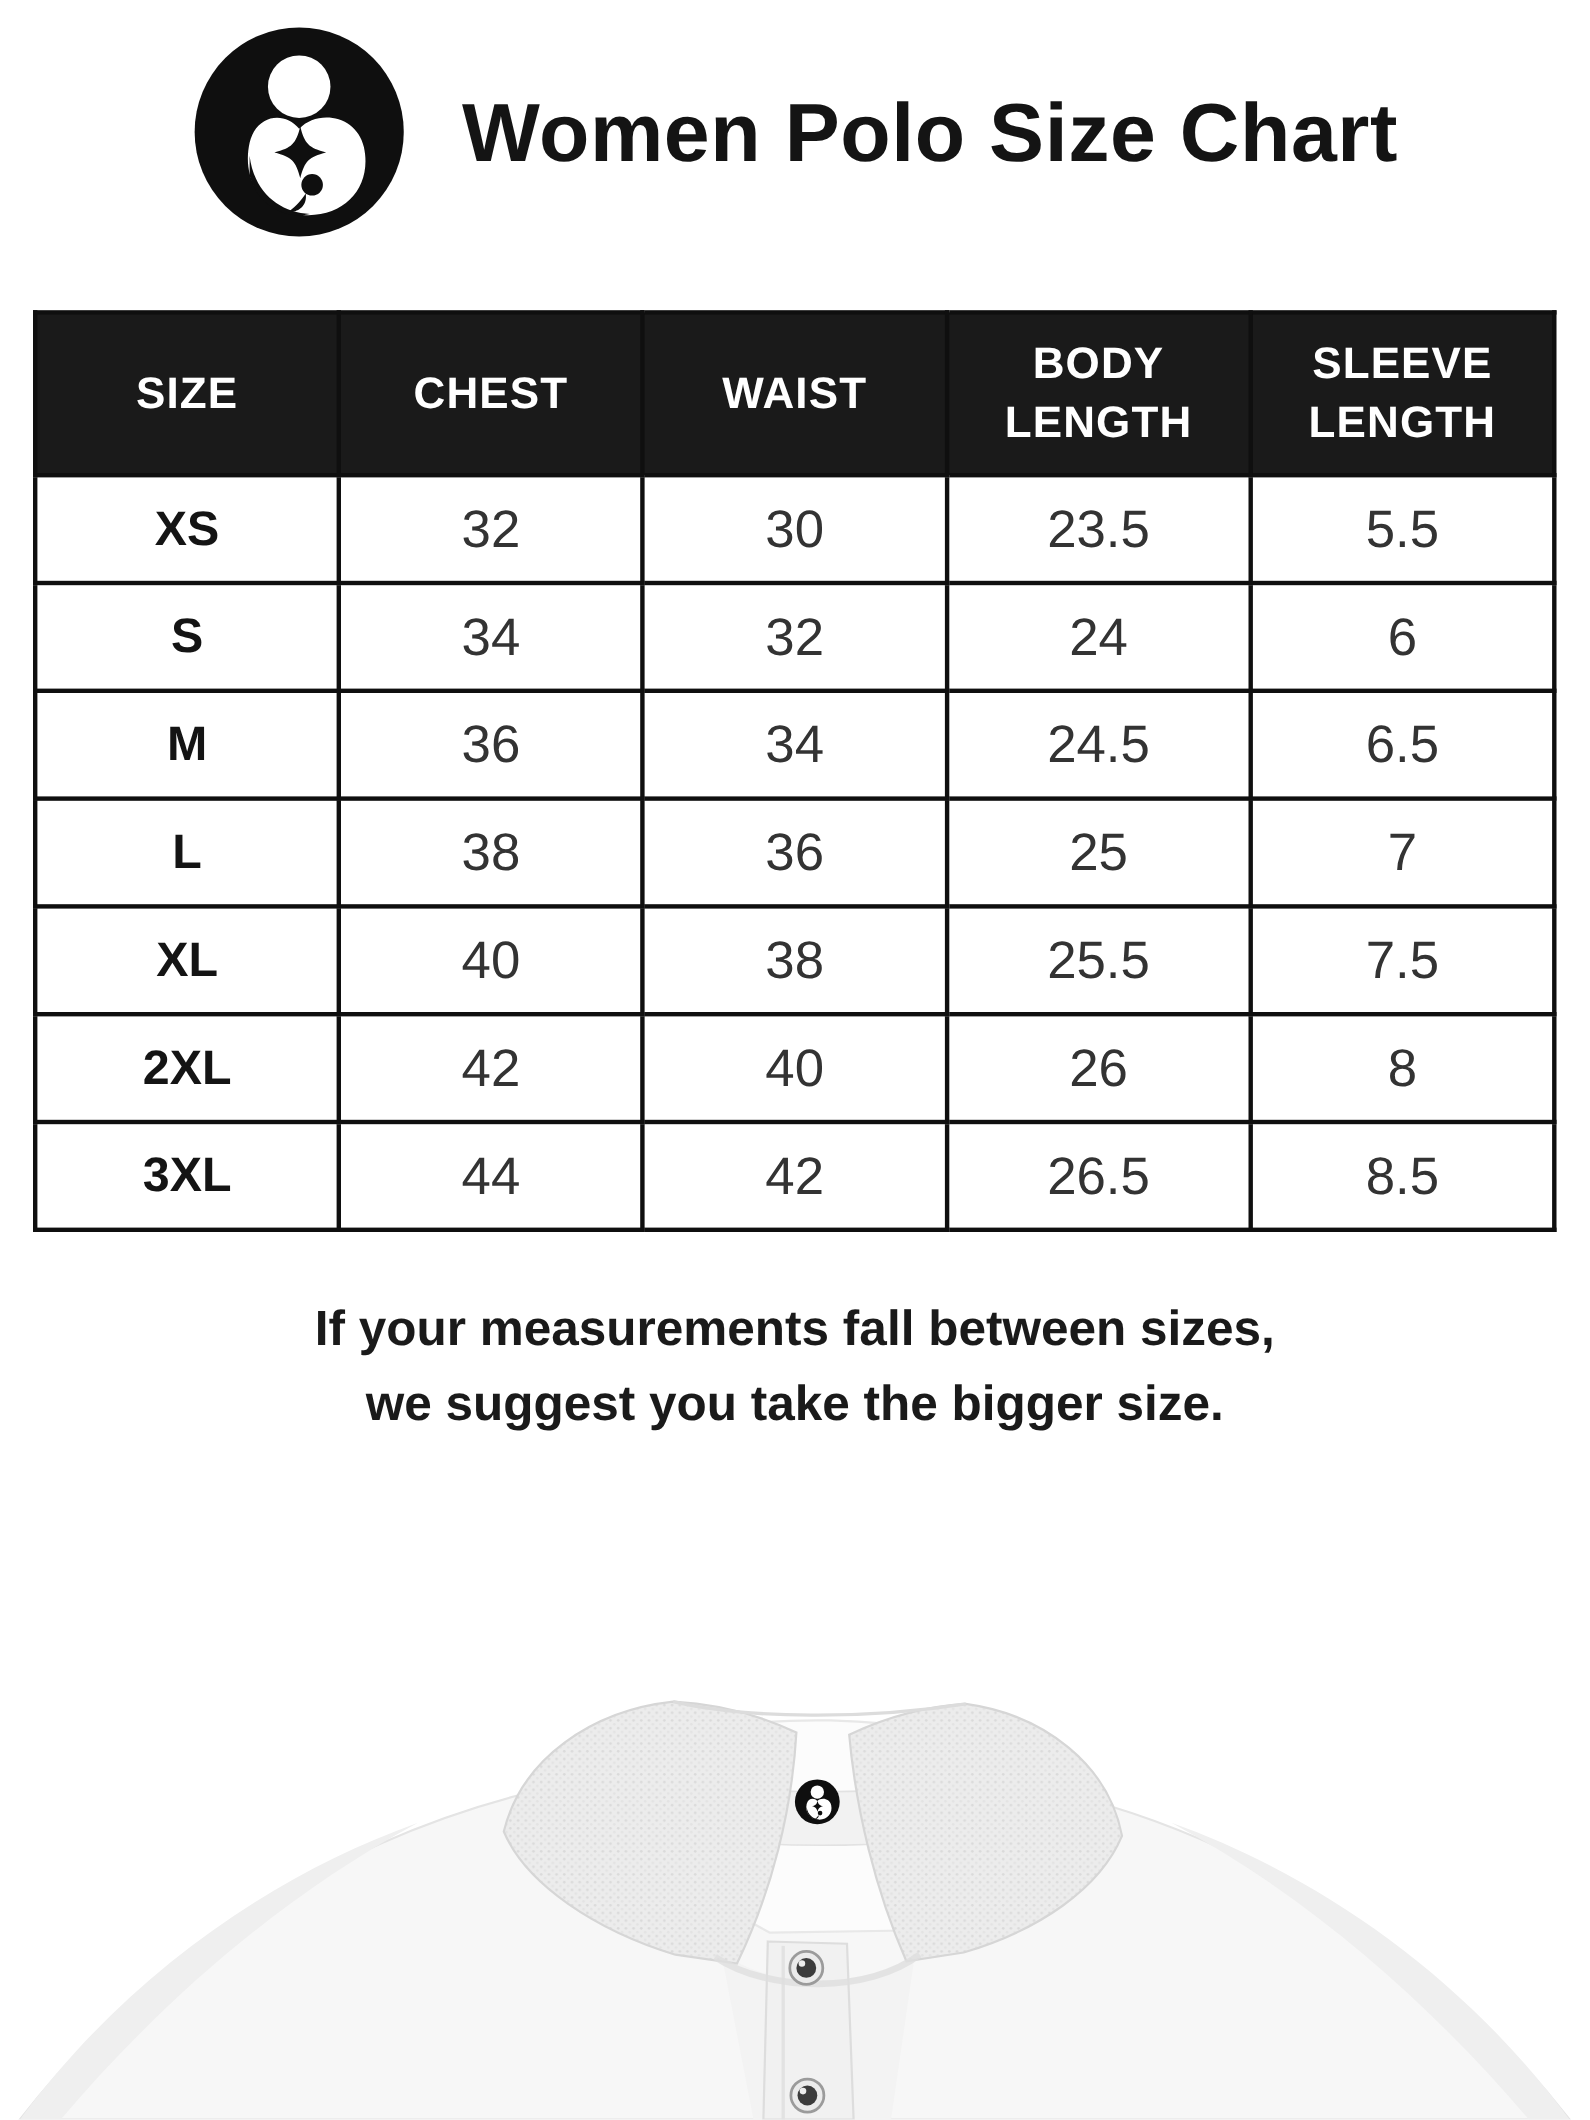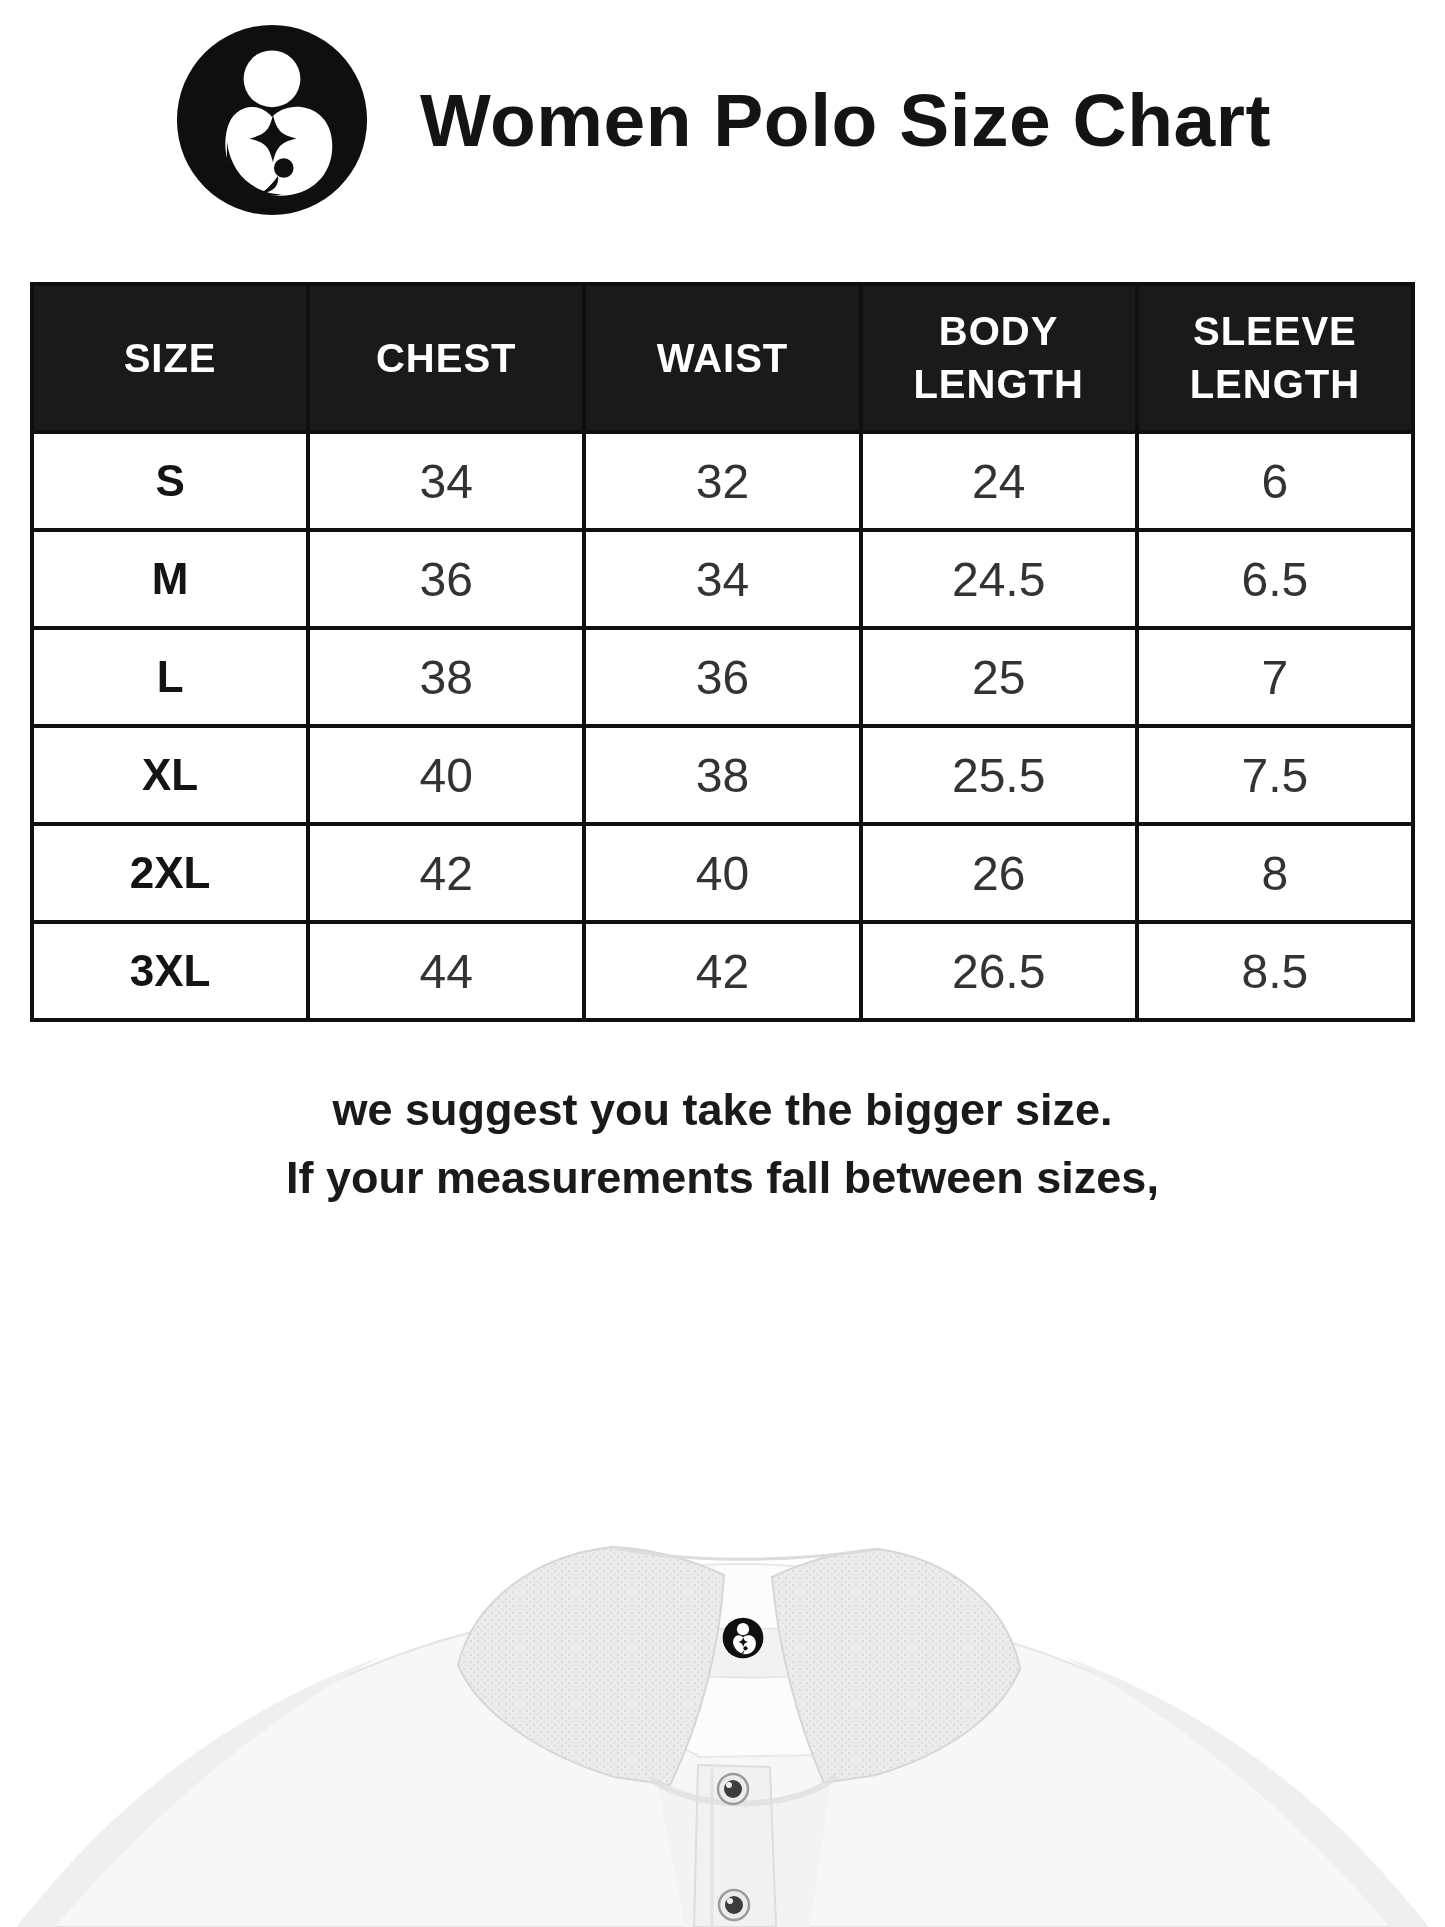--- a/index.html
+++ b/index.html
@@ -52,20 +52,27 @@
       <tr>
         <th><span class="th-wrap">SIZE</span></th>
         <th><span class="th-wrap">CHEST</span></th>
         <th><span class="th-wrap">WAIST</span></th>
         <th><span class="th-wrap">BODY LENGTH</span></th>
         <th><span class="th-wrap">SLEEVE LENGTH</span></th>
       </tr>
     </thead>
     <tbody>
       <tr>
+        <td class="size-cell">XS</td>
+        <td>32</td>
+        <td>30</td>
+        <td>23.5</td>
+        <td>5.5</td>
+      </tr>
+      <tr>
         <td class="size-cell">S</td>
         <td>34</td>
         <td>32</td>
         <td>24</td>
         <td>6</td>
       </tr>
       <tr>
         <td class="size-cell">M</td>
         <td>36</td>
         <td>34</td>
@@ -97,22 +104,22 @@
         <td class="size-cell">3XL</td>
         <td>44</td>
         <td>42</td>
         <td>26.5</td>
         <td>8.5</td>
       </tr>
     </tbody>
   </table>
 
   <div class="fit-note">
+    <div>If your measurements fall between sizes,</div>
     <div>we suggest you take the bigger size.</div>
-    <div>If your measurements fall between sizes,</div>
   </div>
 
   <svg class="polo-shirt" viewBox="0 0 1445 400" aria-hidden="true">
     <defs>
       <pattern id="pq" width="7" height="7" patternUnits="userSpaceOnUse">
         <rect width="7" height="7" fill="#ececec"></rect>
         <circle cx="2" cy="2" r="1.2" fill="#dadada"></circle>
         <circle cx="5.5" cy="5.5" r="1.2" fill="#e3e3e3"></circle>
       </pattern>
     </defs>

